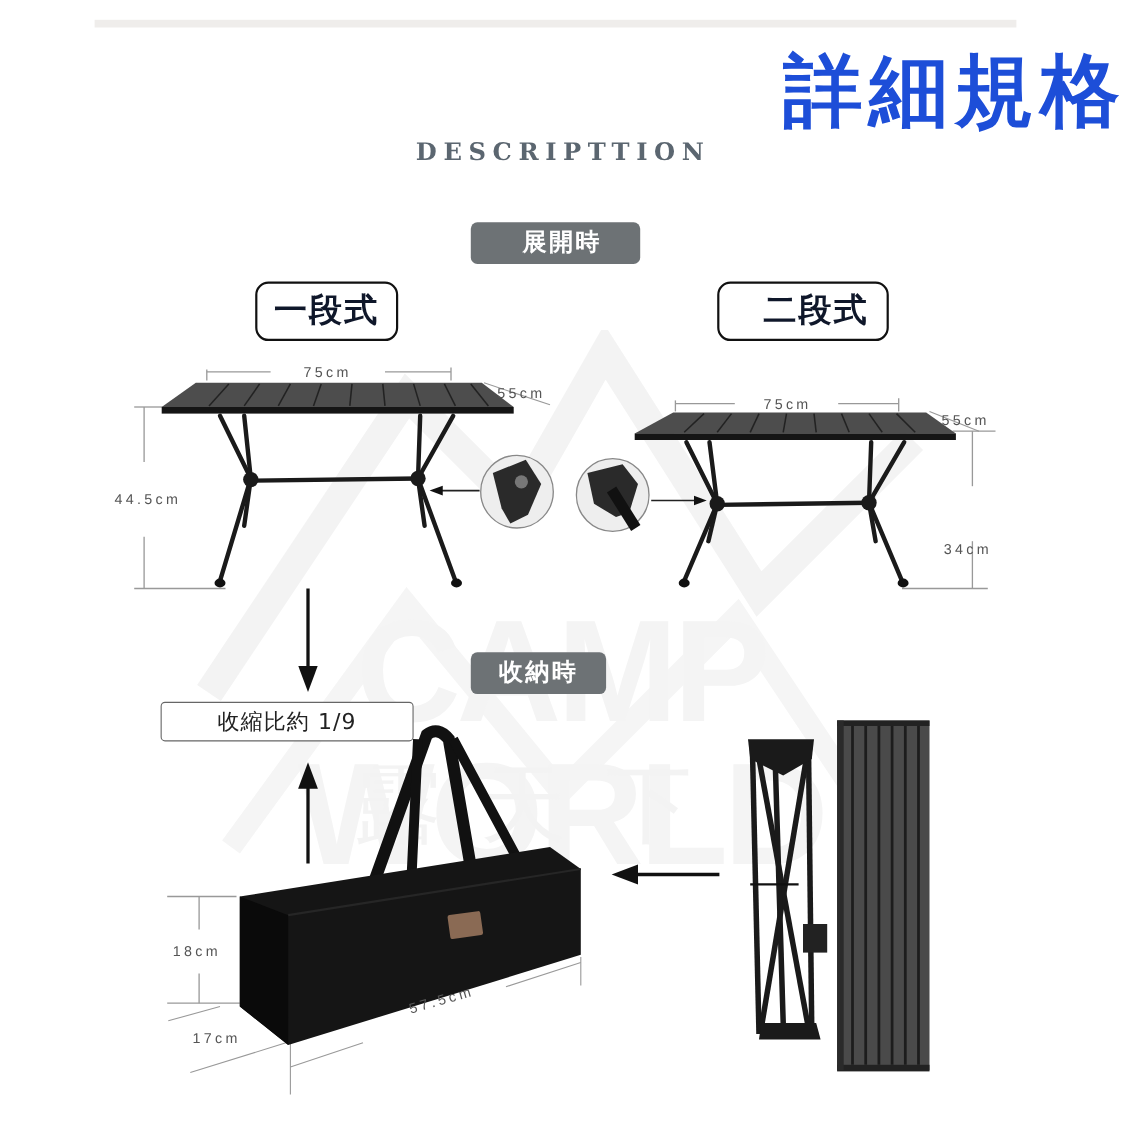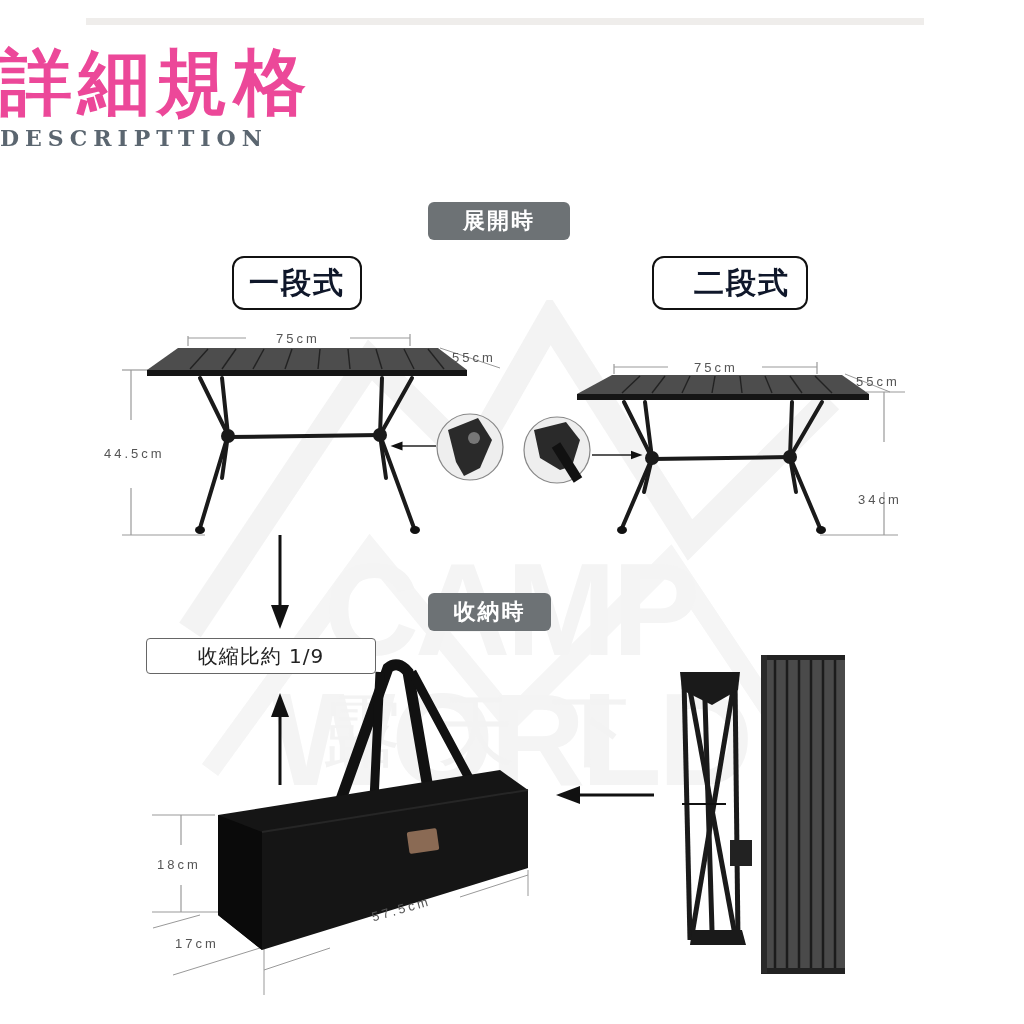--- a/index.html
+++ b/index.html
@@ -3,25 +3,25 @@
   <meta charset="utf-8">
   <style>
     html, body { margin: 0; padding: 0; }
     body {
       width: 1024px; height: 1024px; position: relative; overflow: hidden;
       background: #ffffff;
       font-family: "DejaVu Sans", sans-serif;
     }
     .topbar { position: absolute; left: 86px; top: 18px; width: 838px; height: 7px; background: #efedeb; }
     .title {
-      position: absolute; left: 0; width: 1024px; top: 40px; text-align: left;
-      font-size: 72px; font-weight: 900; color: #ec4899; letter-spacing: 6px; line-height: 84px;
+      position: absolute; left: 0; width: 1024px; top: 40px; text-align: right;
+      font-size: 72px; font-weight: 900; color: #1d4ed8; letter-spacing: 6px; line-height: 84px;
     }
     .subtitle {
-      position: absolute; left: 0; width: 1024px; top: 125px; 
+      position: absolute; left: 0; width: 1024px; top: 125px; text-align: center;
       font-family: "DejaVu Serif", serif; font-size: 22px; color: #5b6670; letter-spacing: 6px; font-weight: bold;
     }
     
     .wm-mountain { position: absolute; left: 170px; top: 300px; width: 680px; height: 560px; opacity: 0.9; }
     .wm-text {
       position: absolute; left: 180px; top: 545px; width: 660px; text-align: center;
       font-family: "Liberation Sans", sans-serif; font-weight: 900; font-size: 132px; color: #f4f4f4;
       letter-spacing: -4px; line-height: 130px;
     }
     .wm-cn {
@@ -51,21 +51,21 @@
 <svg class="wm-mountain" viewBox="0 0 680 560">
   <polyline points="20,330 200,60 300,160 380,20 520,240 660,100" fill="none" stroke="#f2f2f2" stroke-width="26"></polyline>
   <polyline points="40,470 200,250 340,420 500,260 640,470" fill="none" stroke="#f4f4f4" stroke-width="20"></polyline>
 </svg>
 <div class="wm-text">CAMP WORLD</div>
 <div class="wm-cn">露天下</div>
 
 <div class="title">詳細規格</div>
 <div class="subtitle">DESCRIPTTION</div>
 
-<div class="pill" style="left:428px;top:202px;width:142px;height:38px;line-height:38px;">展開時</div>
+<div class="pill" style="left:428px;top:202px;width:142px;height:38px;line-height:38px;padding-left:12px;">展開時</div>
 
 <div class="outline-pill" style="left:232px;top:256px;width:126px;height:50px;line-height:50px;">一段式</div>
 <div class="outline-pill" style="left:652px;top:256px;width:128px;height:50px;line-height:50px;padding-left:24px;">二段式</div>
 
 <svg class="art" width="1024" height="1024">
   <defs>
     <marker id="ah" markerWidth="10" markerHeight="10" refX="5" refY="5" orient="auto">
       <path d="M0,2 L8,5 L0,8 z" fill="#111"></path>
     </marker>
   </defs>

